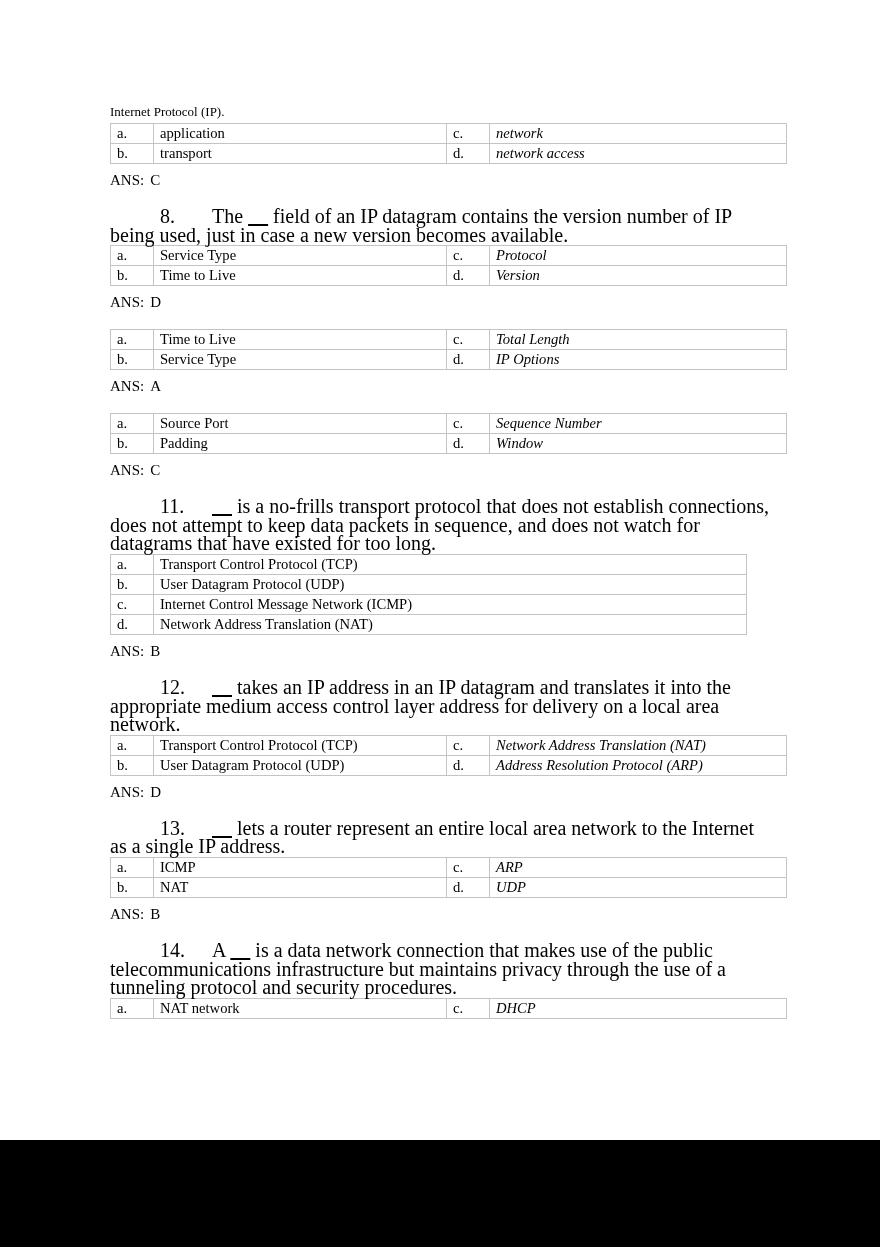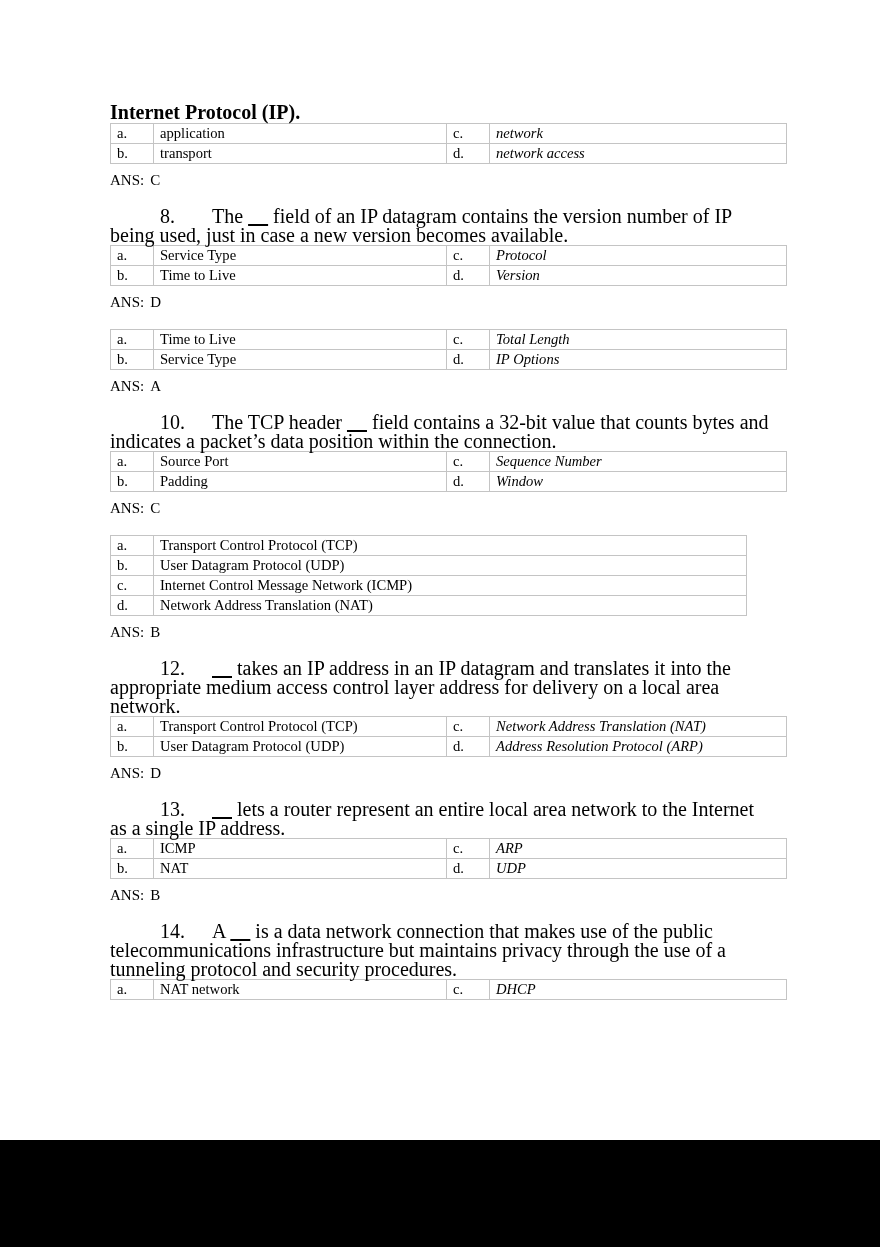--- a/index.html
+++ b/index.html
@@ -32,25 +32,24 @@
   .bottom-band {
     position: absolute;
     left: 0;
     top: 1140px;
     width: 880px;
     height: 107px;
     background: #000000;
   }
 
   .lead-line {
-    font-size: 20px;
+    font-size: 13px;
     line-height: 18px;
     margin: 0 0 2px 0;
     white-space: nowrap;
-    font-weight: bold;
   }
 
   .question {
     font-size: 20px;
     line-height: 18.6px;
     margin: 0 0 1px 0;
     text-align: left;
   }
   .q-num {
     display: inline-block;
@@ -159,41 +158,41 @@
           <td class="val-half">Service Type</td>
           <td class="key2">d.</td>
           <td class="val-half2">IP Options</td>
         </tr>
       </tbody>
     </table>
     <p class="ans"><span class="ans-label">ANS:</span><span>A</span></p>
 
     <div class="gap-block"></div>
 
-    <p class="question"><span class="q-num">10.</span><span>The TCP header </span><span class="blank">&nbsp;&nbsp;&nbsp;&nbsp;</span><span> field contains a 32-bit value that counts bytes and indicates a packet’s data position within the connection.</span></p>
     <table class="choices wide">
       <tbody>
         <tr>
           <td class="key">a.</td>
           <td class="val-half">Source Port</td>
           <td class="key2">c.</td>
           <td class="val-half2">Sequence Number</td>
         </tr>
         <tr>
           <td class="key">b.</td>
           <td class="val-half">Padding</td>
           <td class="key2">d.</td>
           <td class="val-half2">Window</td>
         </tr>
       </tbody>
     </table>
     <p class="ans"><span class="ans-label">ANS:</span><span>C</span></p>
 
     <div class="gap-block"></div>
 
+    <p class="question"><span class="q-num">11.</span><span class="blank">&nbsp;&nbsp;&nbsp;&nbsp;</span><span> is a no-frills transport protocol that does not establish connections, does not attempt to keep data packets in sequence, and does not watch for datagrams that have existed for too long.</span></p>
     <table class="choices narrow">
       <tbody>
         <tr>
           <td class="key">a.</td>
           <td class="val-full">Transport Control Protocol (TCP)</td>
         </tr>
         <tr>
           <td class="key">b.</td>
           <td class="val-full">User Datagram Protocol (UDP)</td>
         </tr>

